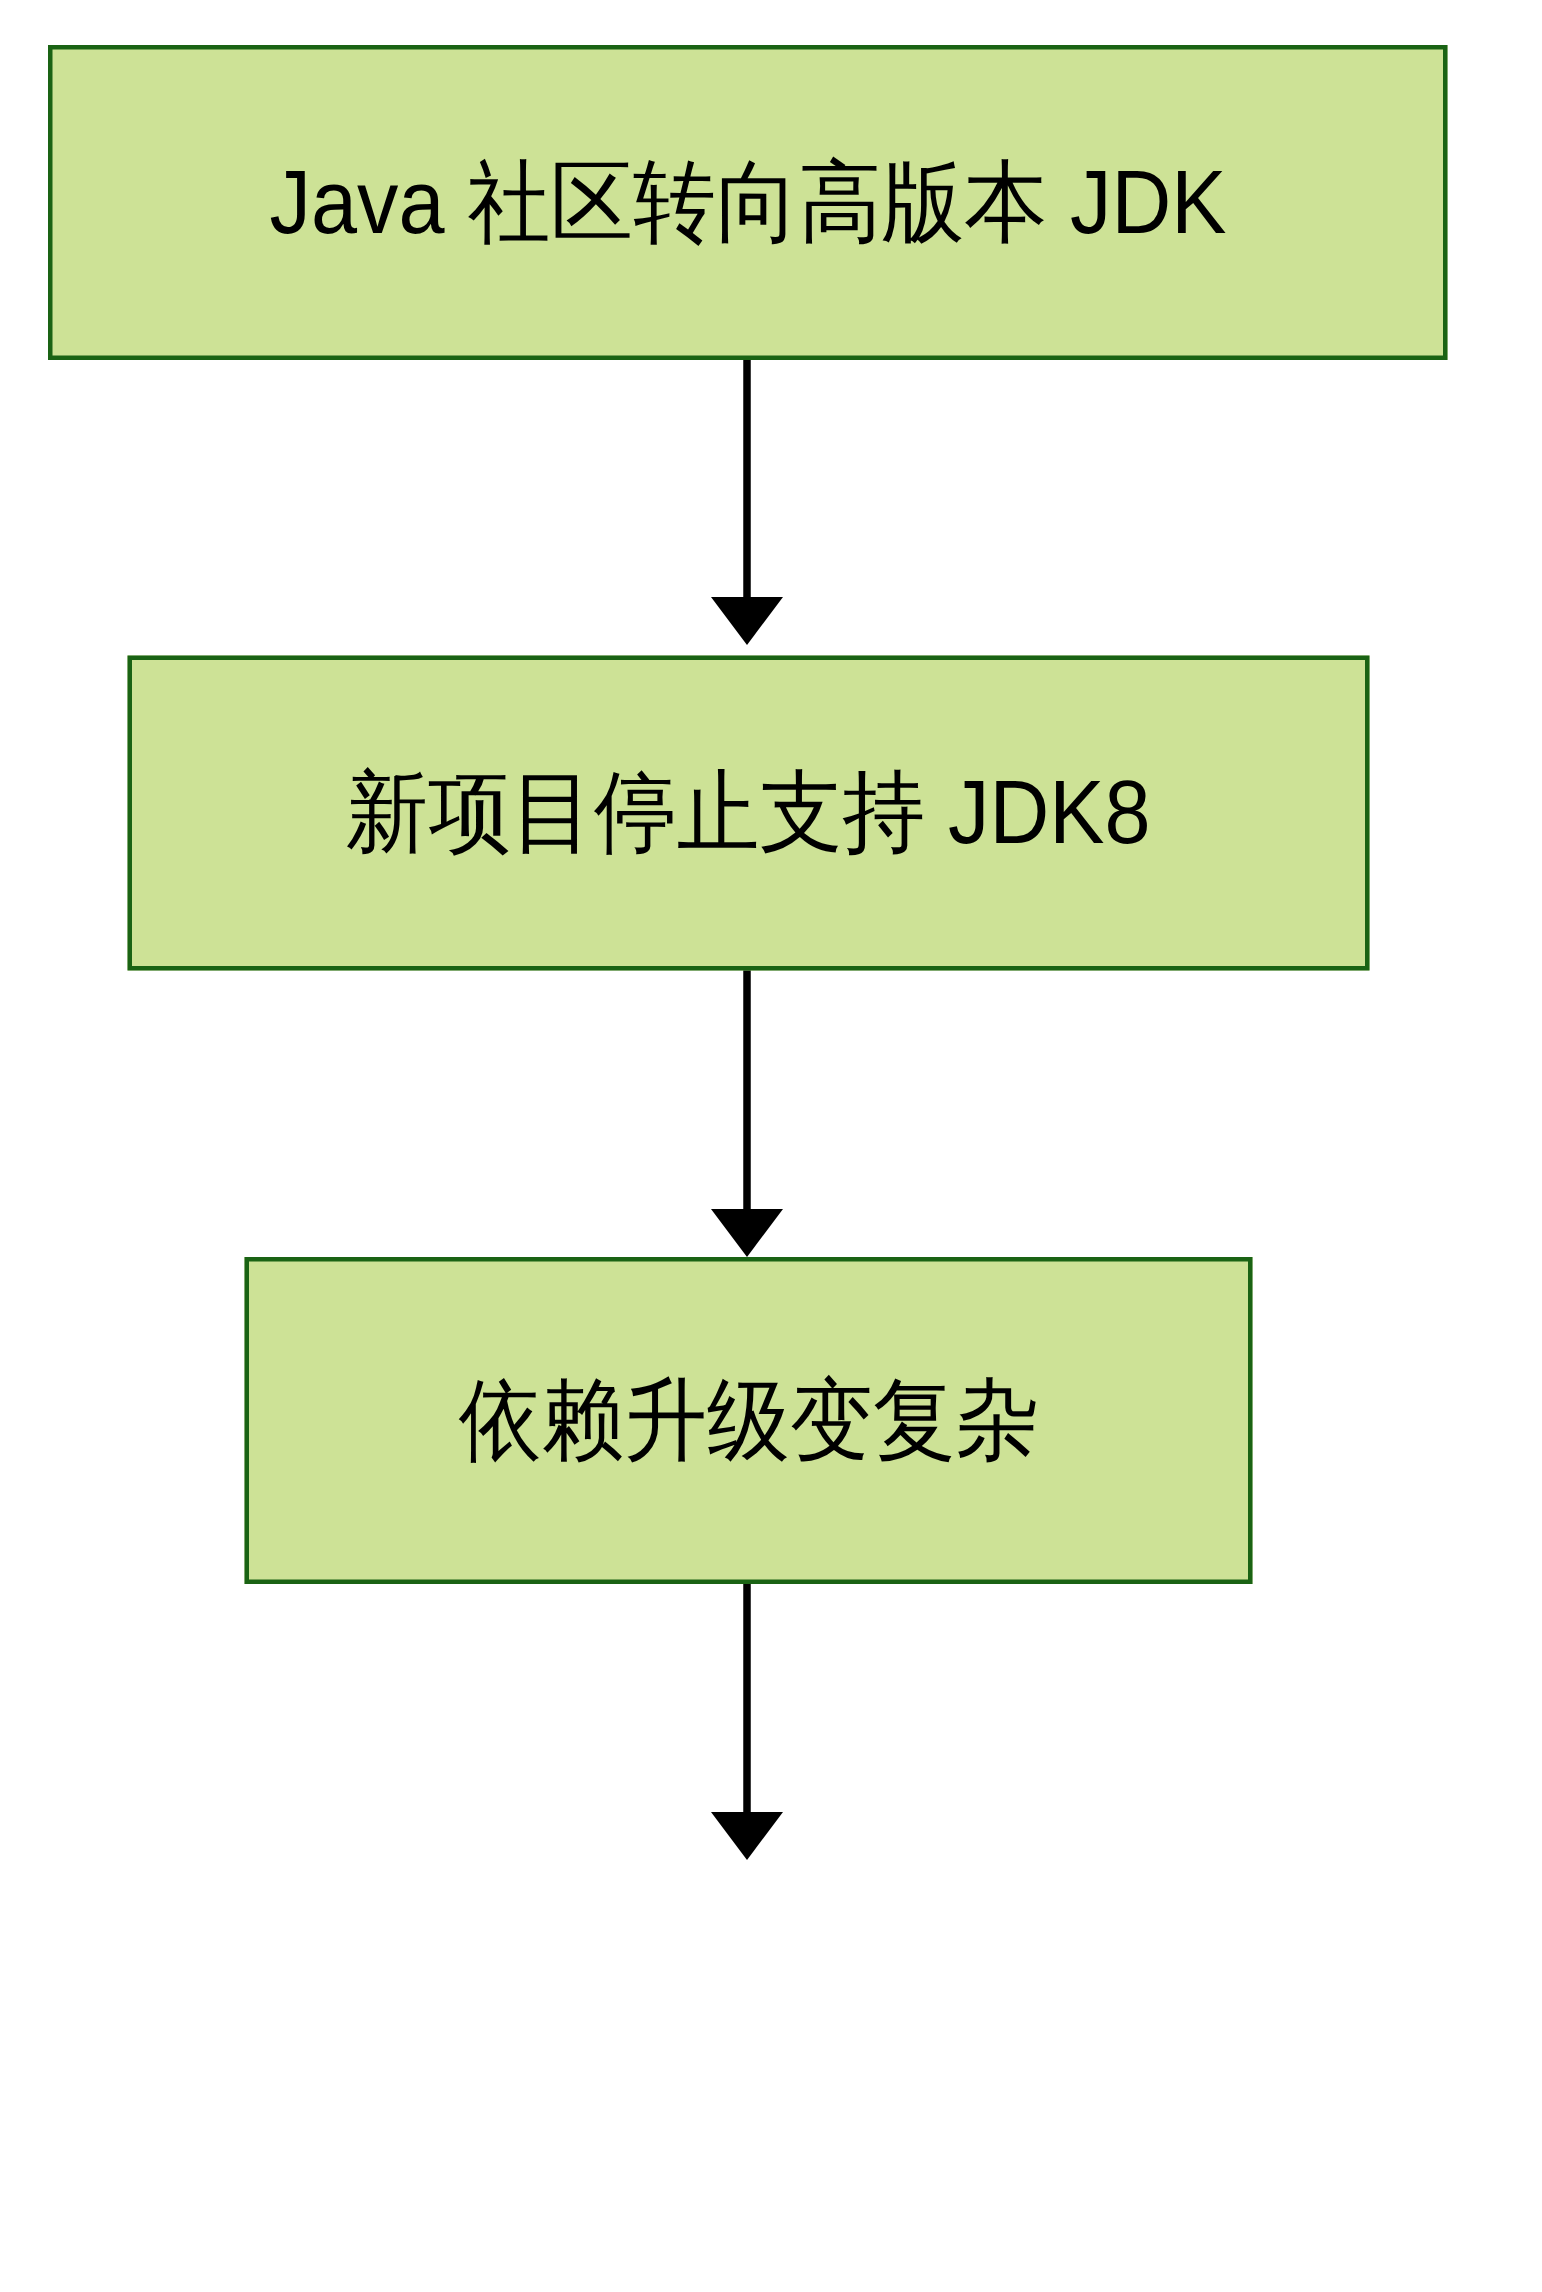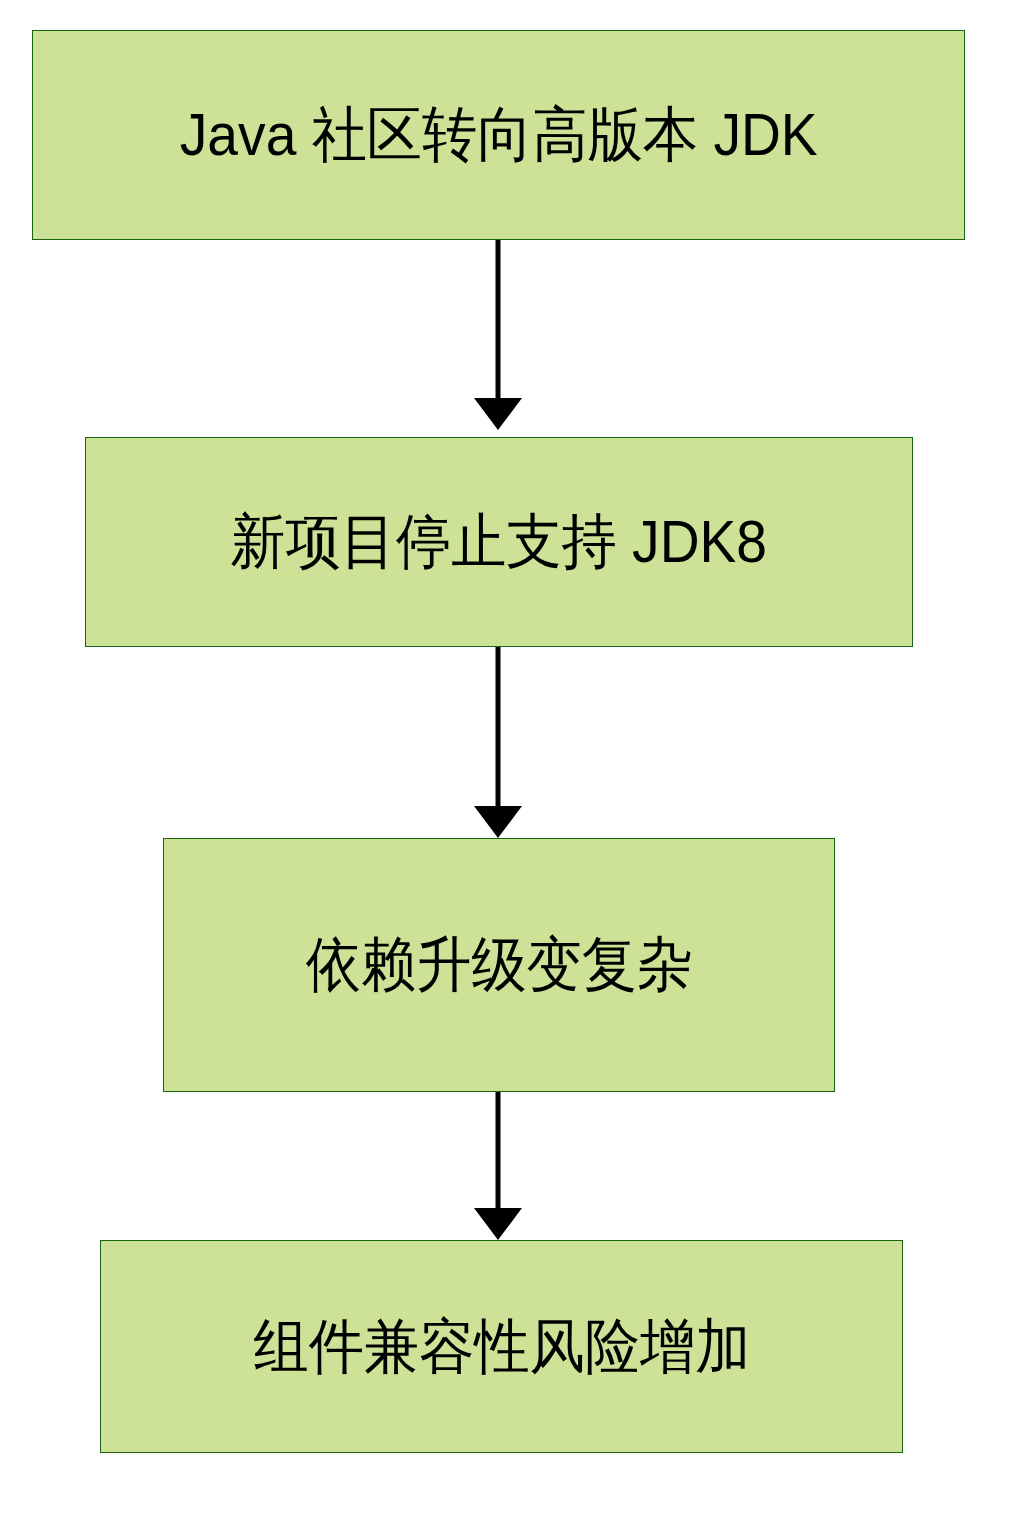--- a/index.html
+++ b/index.html
@@ -17,21 +17,21 @@
   #flowchart-canvas {
     position: relative;
     width: 1028px;
     height: 1528px;
     background: #ffffff;
   }
   .node-box {
     position: absolute;
     box-sizing: border-box;
     background: #cde296;
-    border: 1px solid #0369a1;
+    border: 3px solid #0369a1;
     display: flex;
     align-items: center;
     justify-content: center;
     text-align: center;
   }
   .node-label {
     font-family: "Liberation Sans", "DejaVu Sans", sans-serif;
     font-size: 60px;
     line-height: 1.1;
     color: #000000;
@@ -80,21 +80,18 @@
   </svg>
 
   <div class="node-box" id="box-node1" style="left: 32px; top: 30px; width: 933px; height: 210px; background: rgb(205, 226, 150); border-color: rgb(26, 99, 20);">
     <span class="node-label">Java 社区转向高版本 JDK</span>
   </div>
 
   <div class="node-box" id="box-node2" style="left: 85px; top: 437px; width: 828px; height: 210px; background: rgb(205, 226, 150); border-color: rgb(26, 99, 20);">
     <span class="node-label">新项目停止支持 JDK8</span>
   </div>
 
-  <div class="node-box" id="box-node3" style="left: 163px; top: 838px; width: 672px; height: 254px; background: rgb(205, 226, 150); border-color: rgb(26, 99, 20);">
+  <div class="node-box" id="box-node3" style="left: 163px; top: 838px; width: 672px; height: 218px; background: rgb(205, 226, 150); border-color: rgb(26, 99, 20);">
     <span class="node-label">依赖升级变复杂</span>
   </div>
 
-  <div class="node-box" id="box-node4" style="left: 100px; top: 1240px; width: 803px; height: 213px; background: rgb(205, 226, 150); border-color: rgb(26, 99, 20);">
-    <span class="node-label">组件兼容性风险增加</span>
-  </div>
 
 </div>
 
 </body></html>

